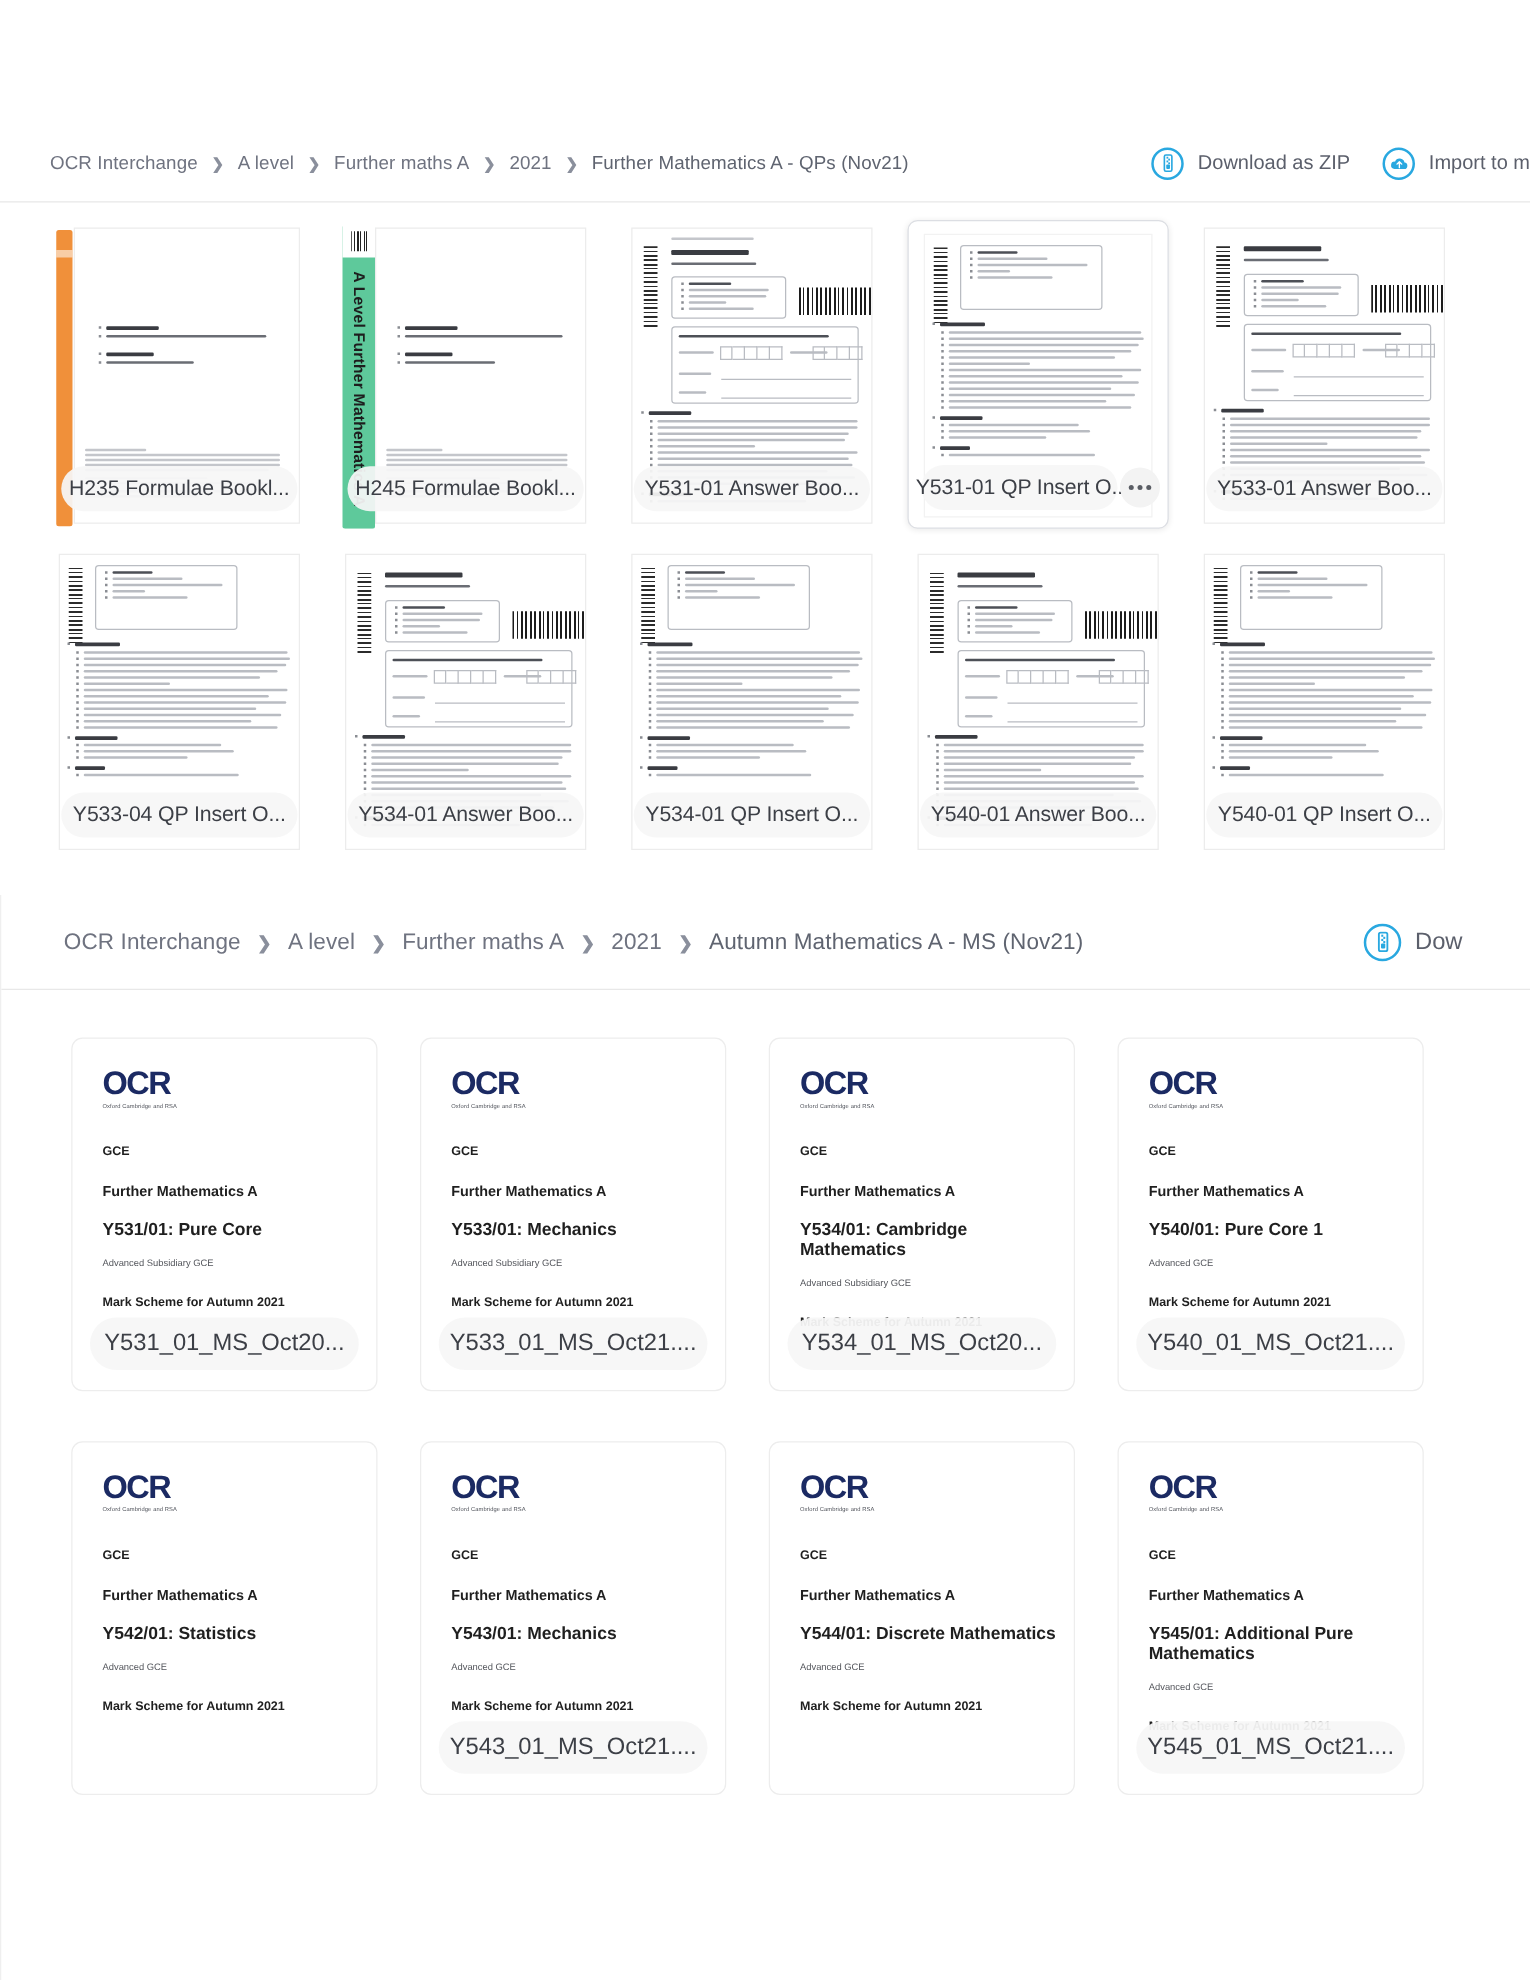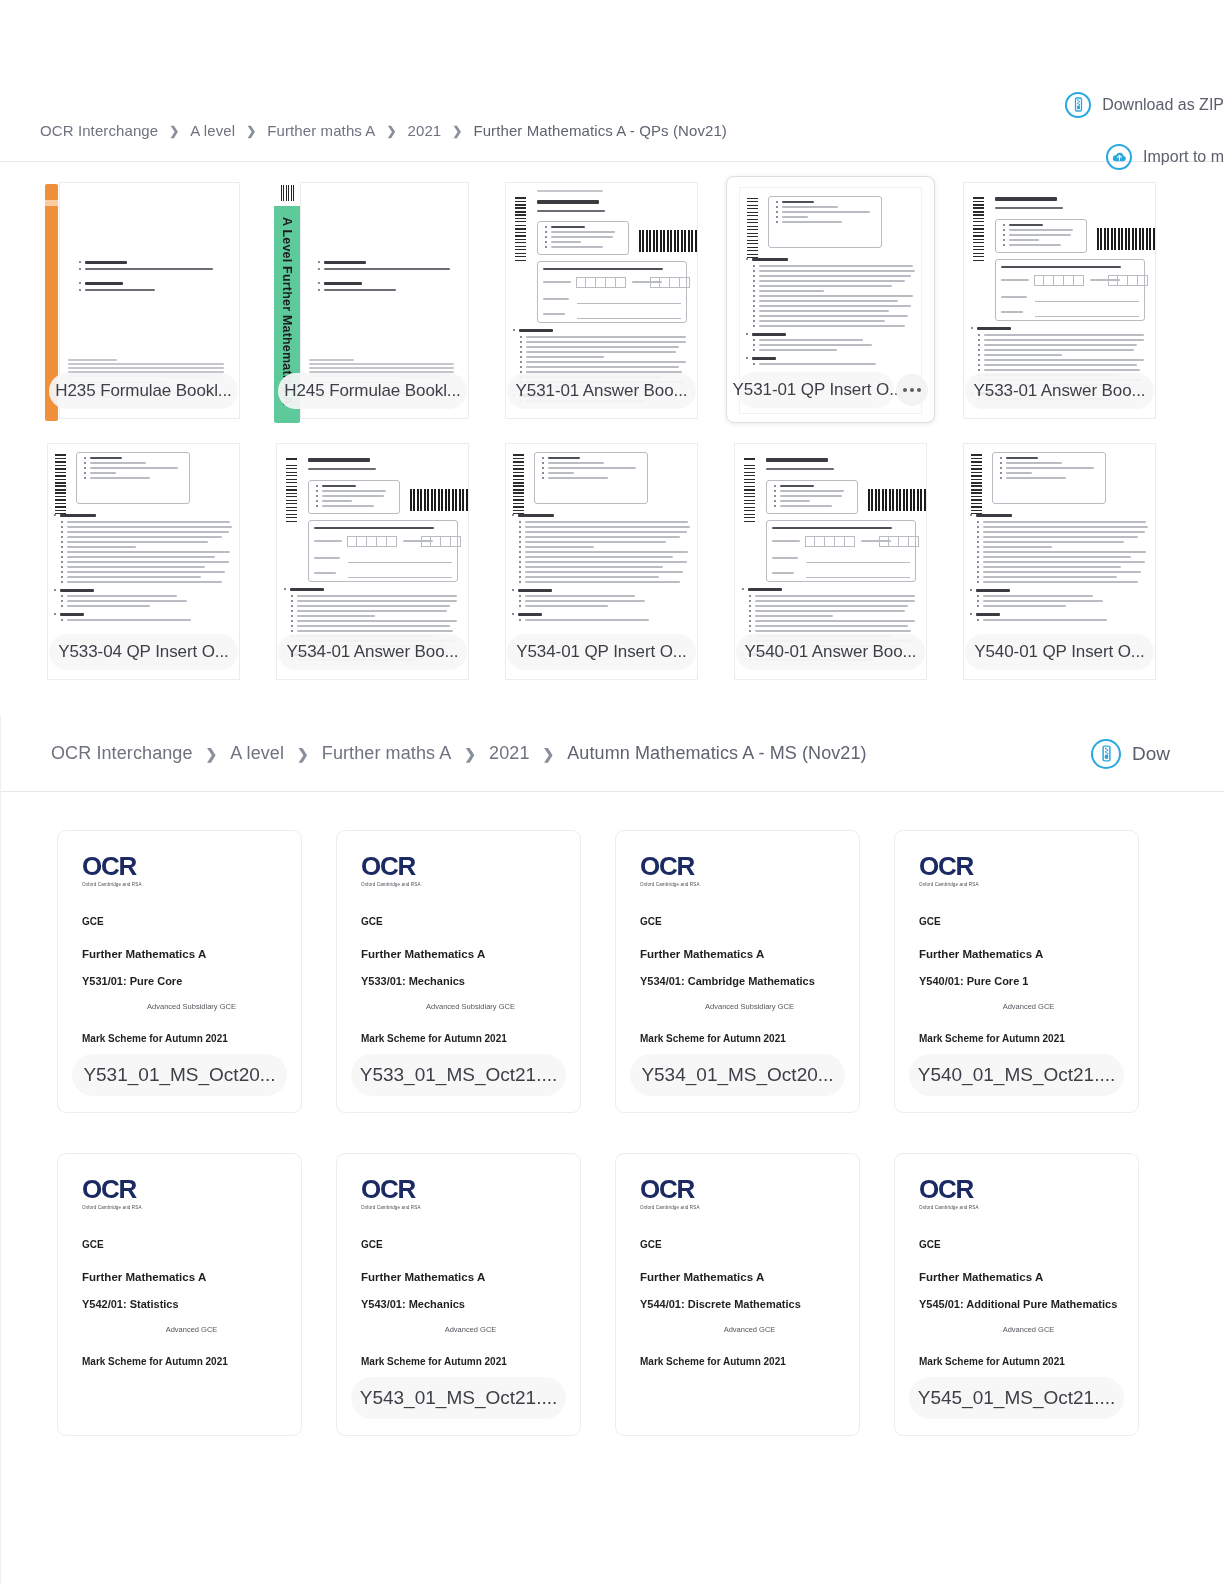--- a/index.html
+++ b/index.html
@@ -39,23 +39,22 @@
     font-weight: bold;
     line-height: 1;
   }
 
   .header-actions {
     position: absolute;
     right: 0;
     top: 50%;
     transform: translateY(-50%);
     display: flex;
-    align-items: flex-end;
+    align-items: flex-start;
     gap: 26px;
-    flex-direction: column;
   }
   .action-btn { display: flex; align-items: center; gap: 11px; white-space: nowrap; }
   .action-label { font-size: 16px; color: #5b5f6b; }
   .ico-circle {
     width: 26px; height: 26px;
     border-radius: 50%;
     border: 2px solid #29a8e0;
     display: flex; align-items: center; justify-content: center;
     flex: 0 0 auto;
   }
@@ -251,22 +250,22 @@
     line-height: 1;
   }
   .ocr-sub {
     font-size: 4.6px;
     color: #4c4f57;
     letter-spacing: .1px;
     margin-top: 3px;
   }
   .ms-gce { font-size: 10px; font-weight: bold; color: #1f1f1f; margin-top: 29px; }
   .ms-title { font-size: 11.5px; font-weight: bold; color: #1f1f1f; margin-top: 21px; }
-  .ms-unit { font-size: 11px; font-weight: bold; color: #1f1f1f; margin-top: 15px; }
-  .ms-qual { font-size: 7.5px; color: #54565c; margin-top: 15px; text-align: center; }
+  .ms-unit { font-size: 14px; font-weight: bold; color: #1f1f1f; margin-top: 15px; }
+  .ms-qual { font-size: 7.5px; color: #54565c; margin-top: 15px; }
   .ms-scheme { font-size: 10px; font-weight: bold; color: #1f1f1f; margin-top: 22px; }
 
   .ms-fname {
     position: absolute;
     left: 14px; right: 14px; bottom: 16px;
     height: 42px;
     background: rgba(247,247,247,.95);
     border-radius: 21px;
     display: flex; align-items: center; justify-content: center;
     font-size: 19px;

